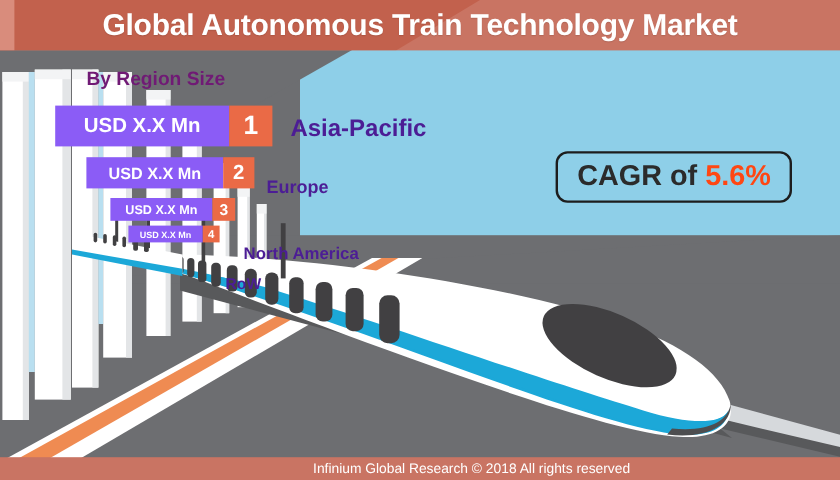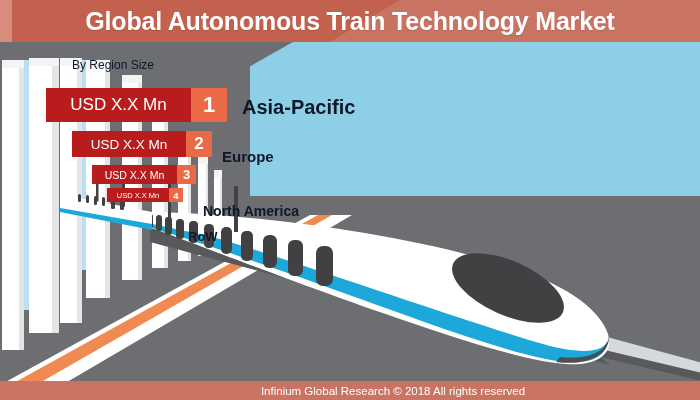--- a/index.html
+++ b/index.html
@@ -102,35 +102,35 @@
     position:absolute;left:0;top:381px;width:700px;height:19px;
     background:#c97463;
     display:flex;align-items:center;justify-content:center;
     color:#ffffff;font-size:11.5px;white-space:nowrap;padding-left:43px;
   }
   .footer-text{position:relative;z-index:3;}
 
   
   .by-region{
     position:absolute;left:72px;top:58px;
-    color:#0f172a;font-size:12px;font-weight:normal;white-space:nowrap;
+    color:#701a75;font-size:16px;font-weight:bold;white-space:nowrap;
   }
 
   
   .bar-row{position:absolute;display:flex;align-items:stretch;white-space:nowrap;}
   .bar-box{
-    background:#b91c1c;color:#ffffff;font-weight:normal;
+    background:#8b5cf6;color:#ffffff;font-weight:bold;
     display:flex;align-items:center;justify-content:center;
   }
   .bar-badge{
     background:#ea6a46;color:#ffffff;font-weight:bold;
     display:flex;align-items:center;justify-content:center;
   }
   .bar-label{
-    position:absolute;color:#0f172a;font-weight:bold;white-space:nowrap;
+    position:absolute;color:#4c1d95;font-weight:bold;white-space:nowrap;
   }
 
   
   .cagr{
     position:absolute;left:463px;top:126px;
     padding:7px 16px 8px 16px;
     border:2px solid #1d1d1d;border-radius:10px;
     background:#8ecfe8;
     font-size:24px;font-weight:bold;color:#2b2b2b;
     white-space:nowrap;line-height:1;
@@ -293,19 +293,22 @@
     <div class="bar-label" style="left:203px;top:167px;font-size:14px;margin-top:36px;">North America</div>
 
     <div class="bar-row" style="left:107px;top:188px;height:14px;">
       <div class="bar-box" style="width:62px;font-size:7.5px;">USD X.X Mn</div>
       <div class="bar-badge" style="width:14px;font-size:9.5px;">4</div>
     </div>
     <div class="bar-label" style="left:188px;top:188px;font-size:13px;margin-top:41px;">RoW</div>
 
   </div>
 
+  <div class="cagr">
+    <span>CAGR of </span><span class="val">5.6%</span>
+  </div>
 
   <div class="footer">
 
     <span class="footer-text">Infinium Global Research © 2018 All rights reserved</span>
   </div>
 
 </div>
 
 </body></html>

